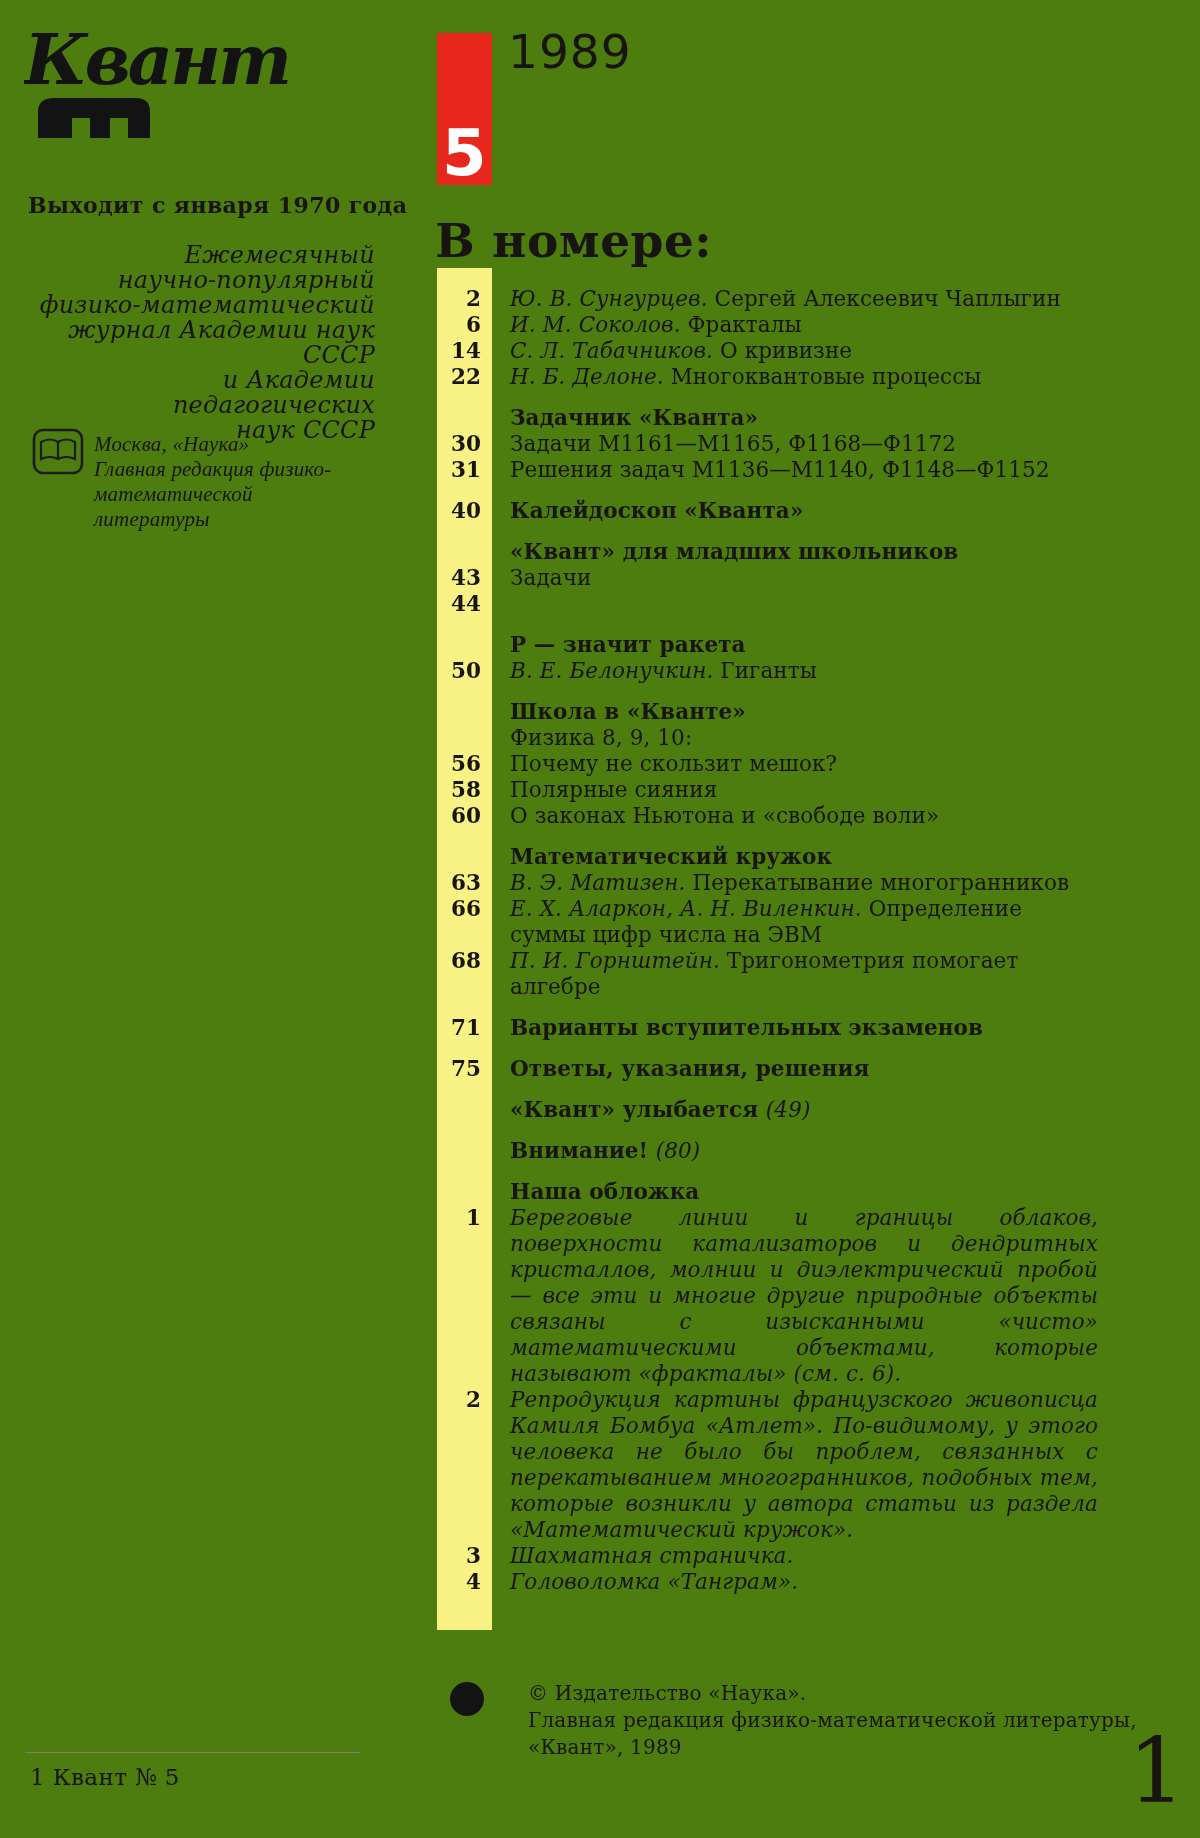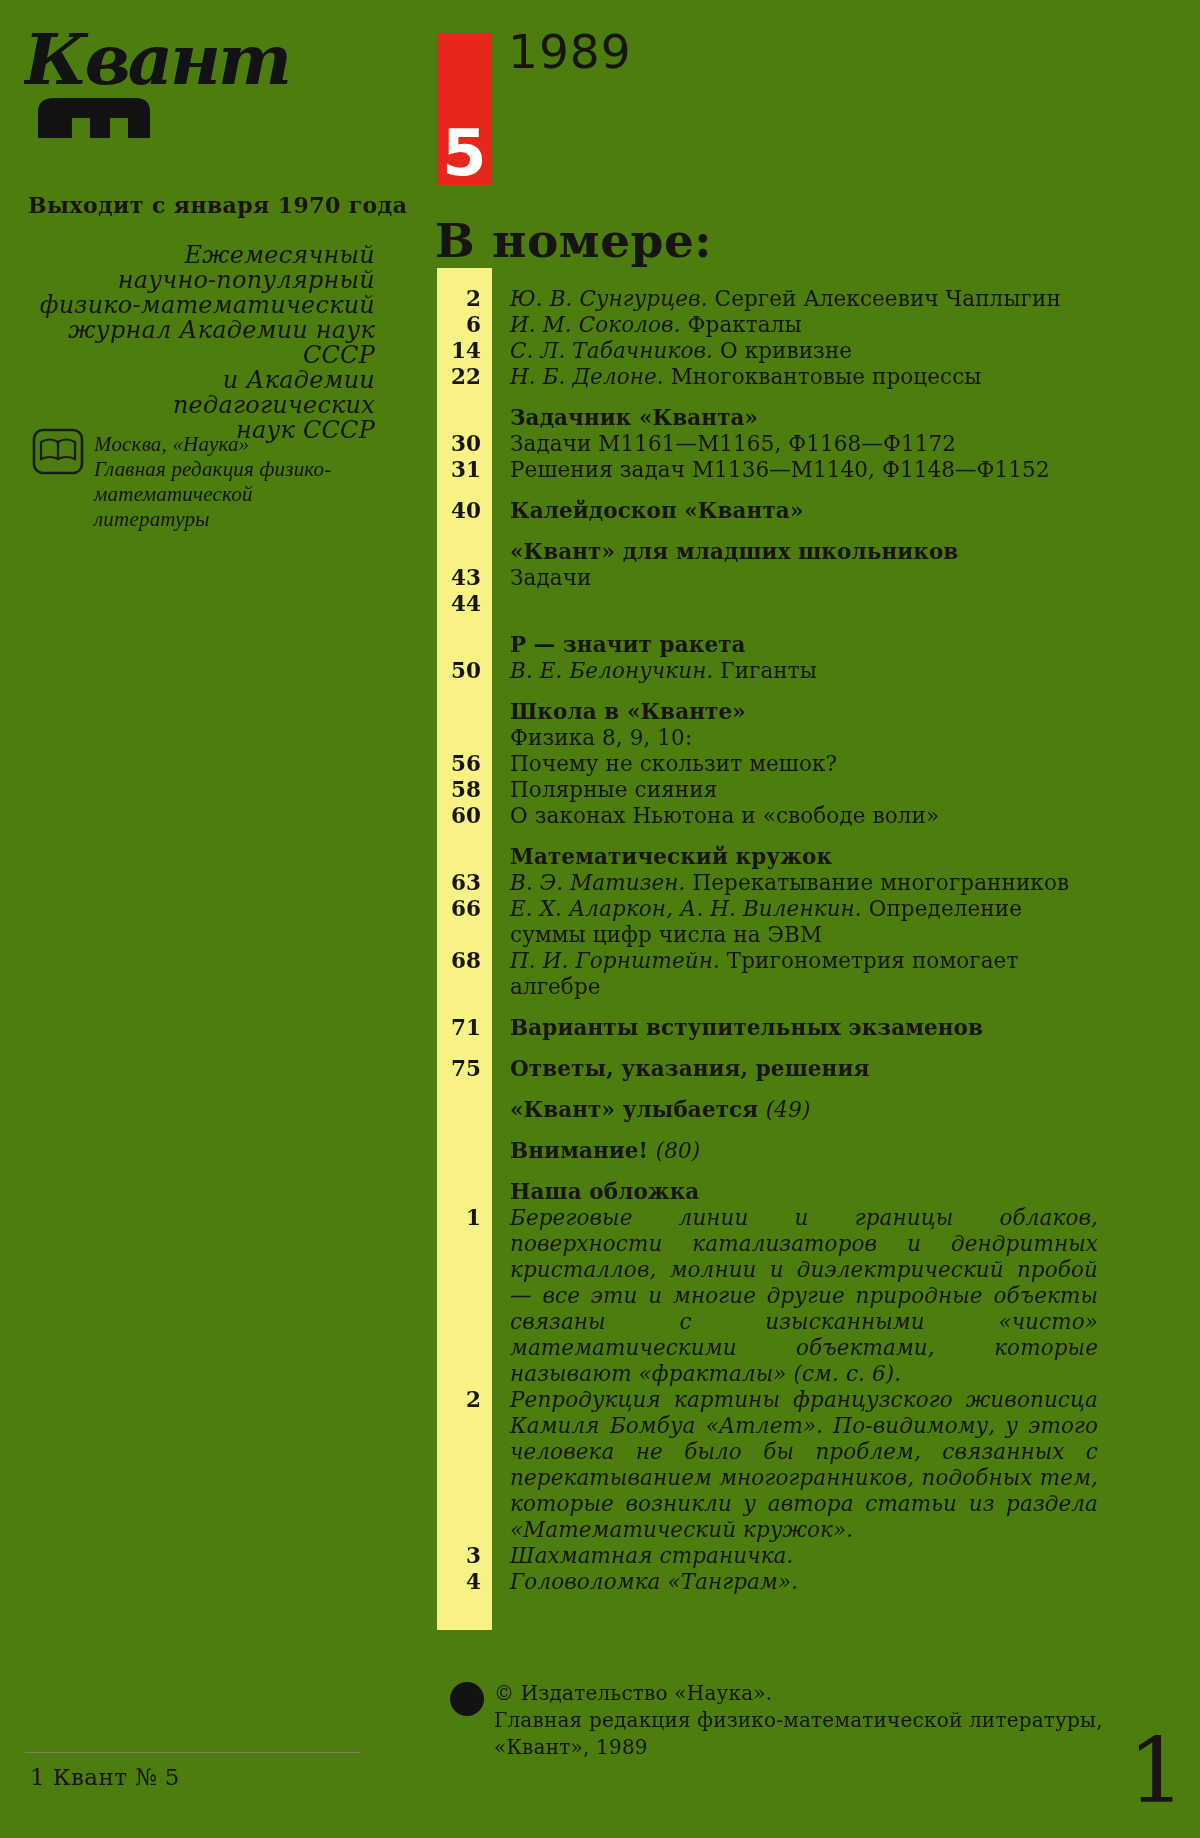--- a/index.html
+++ b/index.html
@@ -37,21 +37,21 @@
   .toc-row.gap { margin-top:15px; }
   .toc-list .toc-row:first-child { margin-top:0; }
   .toc-page { flex:0 0 55px; width:55px; text-align:right; padding-right:11px; font-weight:bold; }
   .toc-text { margin-left:18px; width:588px; letter-spacing:.1px; }
   .seg-i { font-style:italic; }
   .seg-b { font-weight:bold; }
   .just { text-align:justify; }
 
   
   .footer-bullet { left:450px; top:1682px; width:34px; height:34px; border-radius:50%; background:#131313; }
-  .copyright { left:494px; top:1680px; font-size:20px; line-height:27px; letter-spacing:.2px; }
+  .copyright { left:528px; top:1680px; font-size:20px; line-height:27px; letter-spacing:.2px; }
   .bottom-rule { left:25px; top:1752px; width:335px; height:1px; background:#847d6e; }
   .bottom-left { left:30px; top:1764px; font-size:23px; letter-spacing:.4px; }
   .big-page-num { left:1128px; top:1726px; font-size:90px; line-height:1; }
 </style>
 </head>
 <body>
 
 <div class="page">
 
   <div class="abs logo-wrap">

